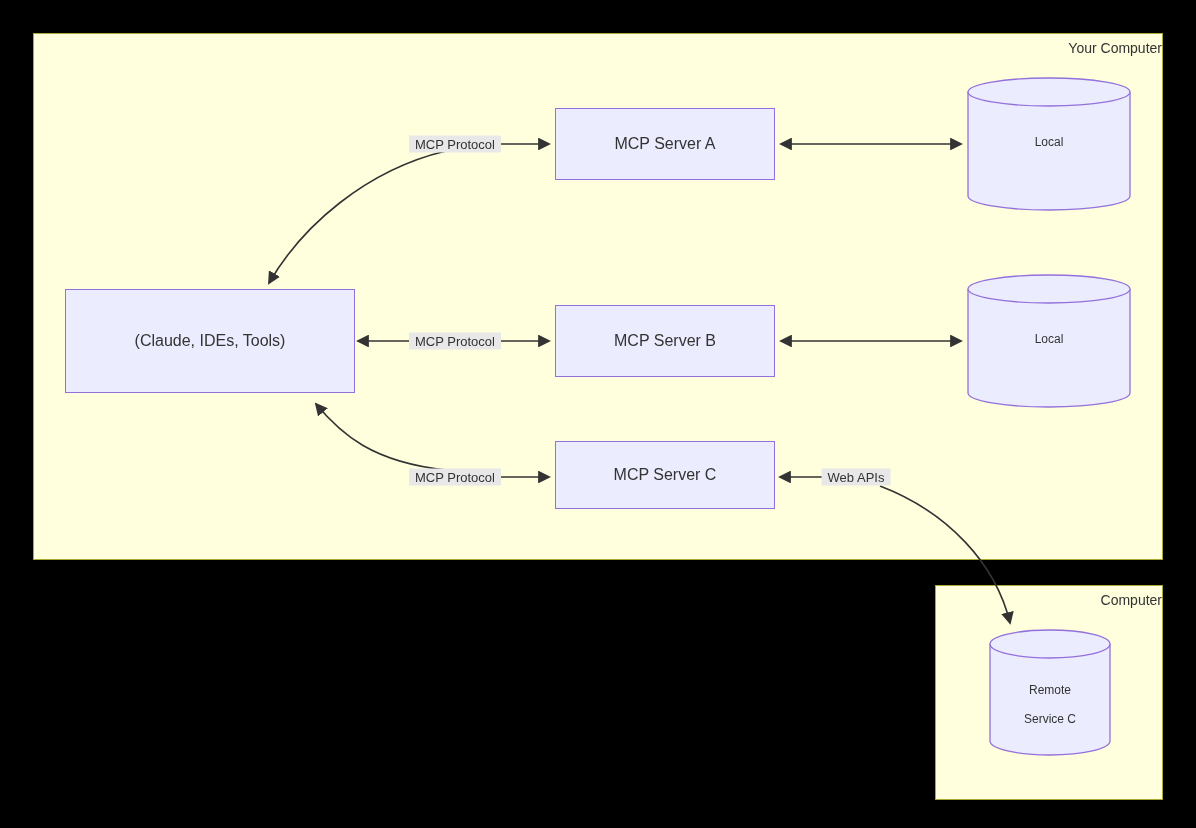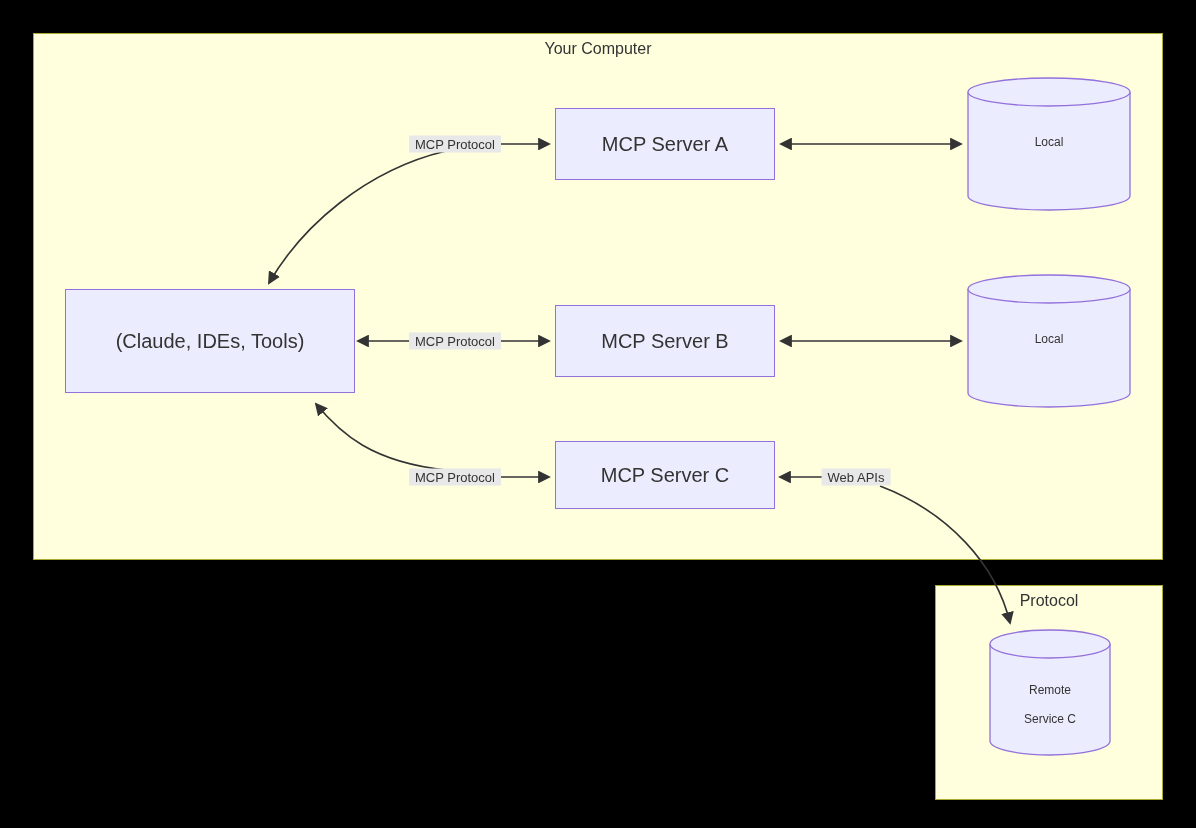--- a/index.html
+++ b/index.html
@@ -18,22 +18,22 @@
   .group {
     position: absolute;
     background: var(--group-fill, #FFFFDE);
     border: 1px solid var(--group-border, #AAAA33);
   }
   .g-computer { left: 33px; top: 33px; width: 1130px; height: 527px; }
   .g-internet { left: 935px; top: 585px; width: 228px; height: 215px; }
   .group-label {
     position: absolute;
     top: 6px; left: 0; right: 0;
-    text-align: center;
-    font-size: 16px;
+    text-align: right;
+    font-size: 14px;
     color: var(--text, #333333);
   }
 
   svg.edges {
     position: absolute;
     left: 0; top: 0;
     width: 1196px; height: 828px;
     pointer-events: none;
   }
   .edge-path { fill: none; stroke: var(--edge, #333333); stroke-width: 1.6px; }
@@ -42,21 +42,21 @@
 
   .node {
     position: absolute;
     background: var(--node-fill, #ECECFF);
     border: 1px solid var(--node-border, #9370DB);
     display: flex;
     flex-direction: column;
     align-items: center;
     justify-content: center;
     text-align: center;
-    font-size: 20px;
+    font-size: 16px;
     line-height: 26px;
     color: var(--text, #333333);
   }
   .n-host     { left: 65px;  top: 289px; width: 290px; height: 104px; }
   .n-server-a { left: 555px; top: 108px; width: 220px; height: 72px; }
   .n-server-b { left: 555px; top: 305px; width: 220px; height: 72px; }
   .n-server-c { left: 555px; top: 441px; width: 220px; height: 68px; }
 
   .cyl-label {
     position: absolute;
@@ -85,21 +85,21 @@
 </style>
 </head>
 <body>
 
 <div class="canvas">
 
   <div class="group g-computer">
     <div class="group-label">Your Computer</div>
   </div>
   <div class="group g-internet">
-    <div class="group-label">Protocol</div>
+    <div class="group-label">Computer</div>
   </div>
 
   <svg class="edges" viewBox="0 0 1196 828" xmlns="http://www.w3.org/2000/svg">
     <defs>
       <marker id="arrow" viewBox="0 0 10 10" refX="8.5" refY="5" markerWidth="8" markerHeight="8" orient="auto-start-reverse">
         <path d="M0,0 L10,5 L0,10 Z" class="arrowhead"></path>
       </marker>
     </defs>
 
     <path class="edge-path" d="M446 151 C366 170 302 226 269 283" marker-end="url(#arrow)"></path>

